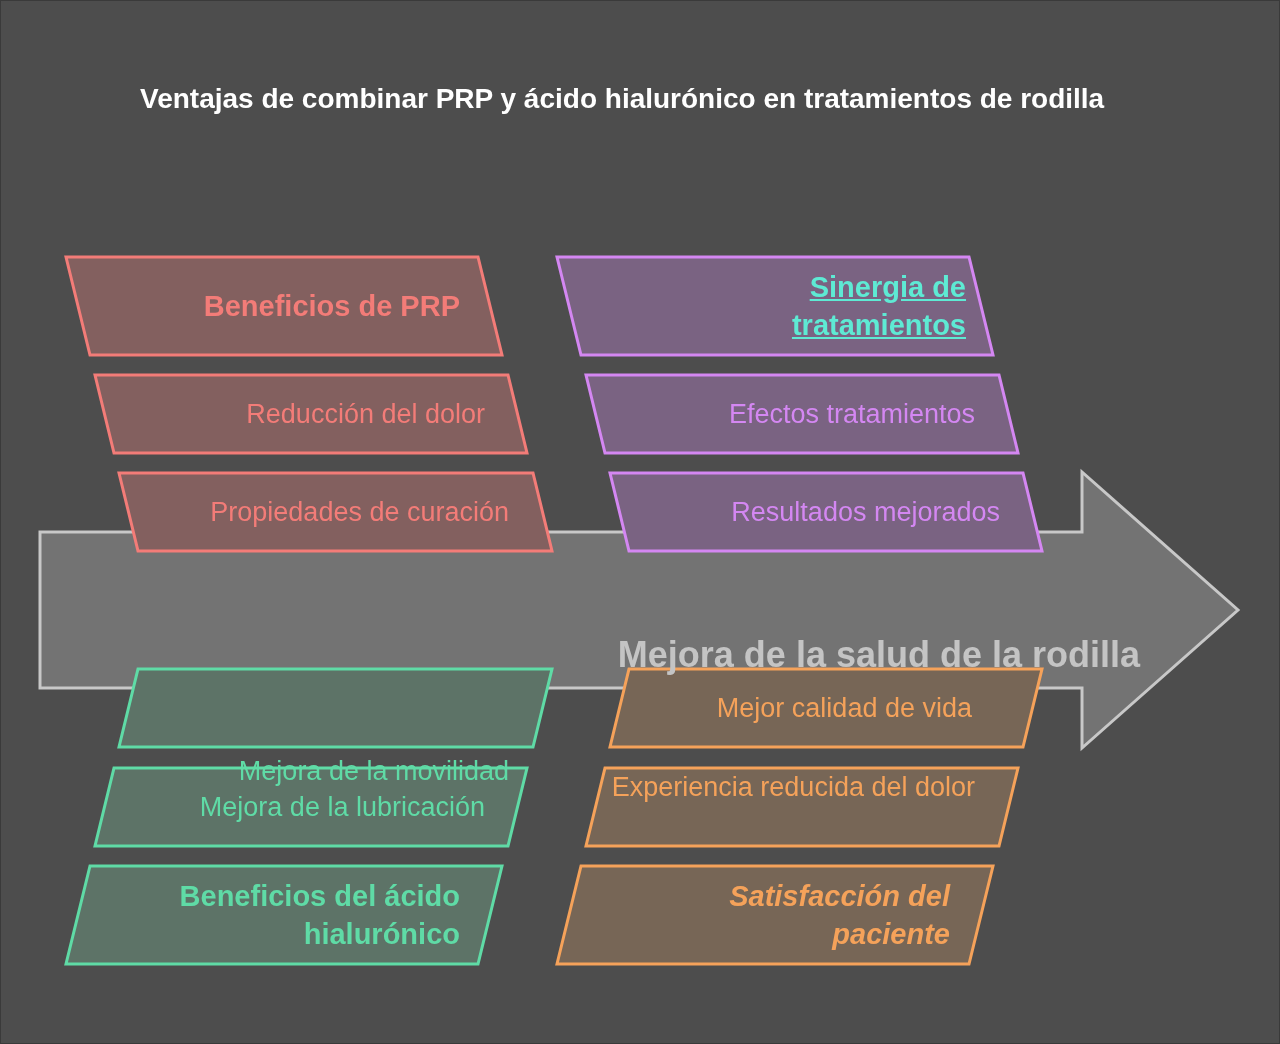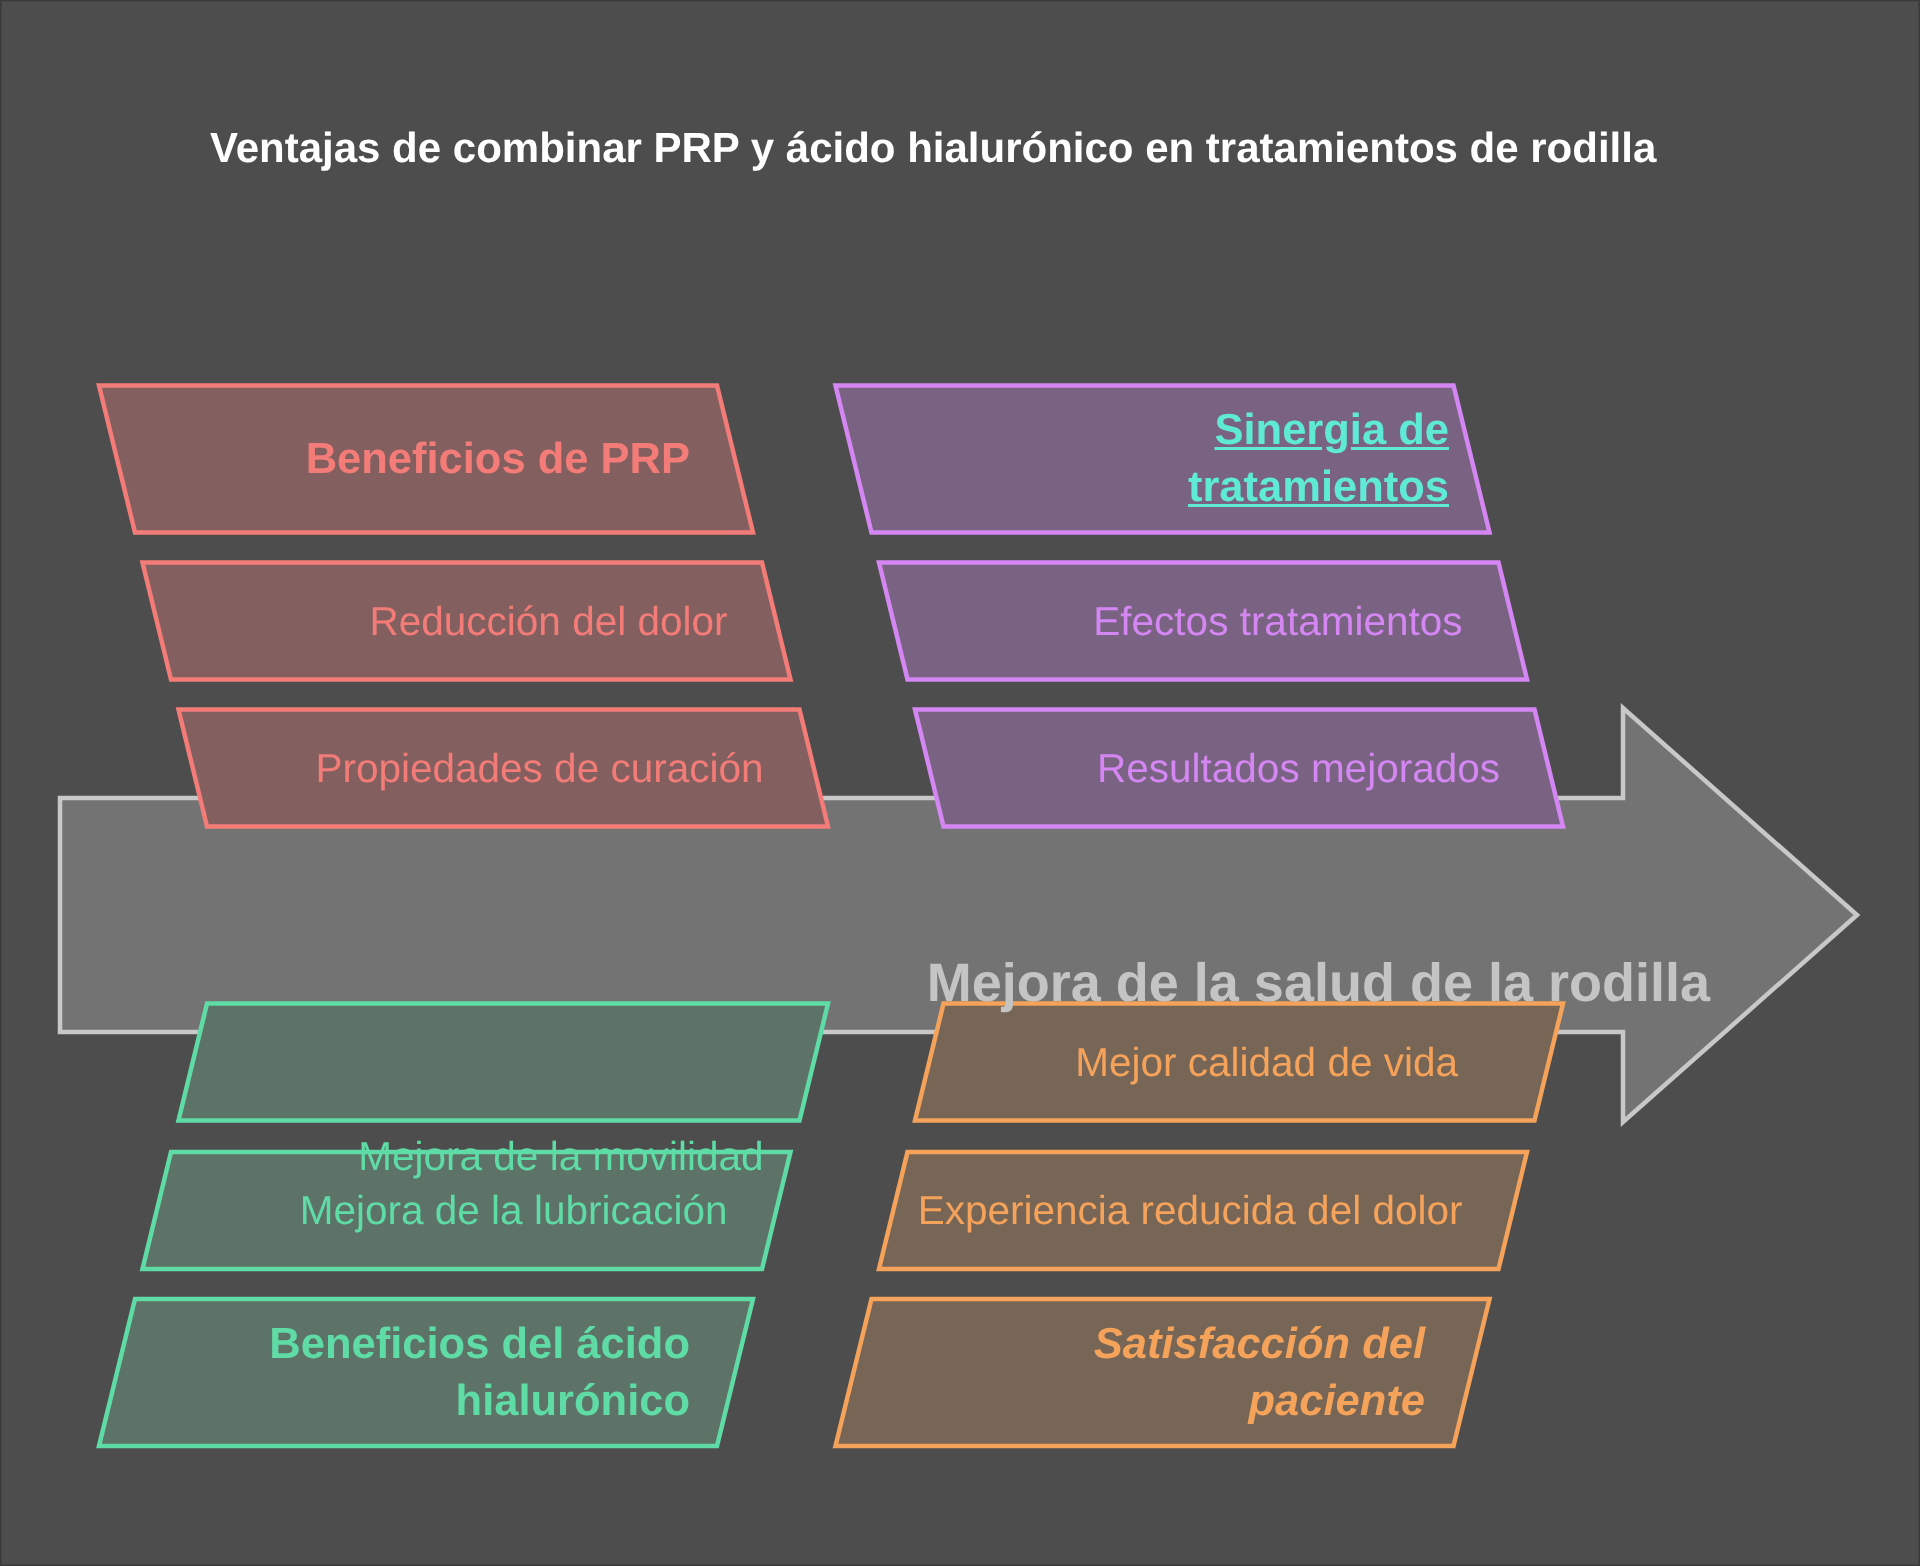--- a/index.html
+++ b/index.html
@@ -81,18 +81,18 @@
 <div class="label item" style="left: 110px; top: 768px; width: 375px; height: 78px; color: rgb(95, 219, 166);">
   <span>Mejora de la lubricación</span>
 </div>
 <div class="label head" style="left: 90px; top: 866px; width: 370px; height: 98px; color: rgb(95, 219, 166);">
   <span style="display:block; width:320px; text-align:right;">Beneficios del ácido hialurónico</span>
 </div>
 
 <div class="label item" style="left: 597px; top: 669px; width: 375px; height: 78px; color: rgb(245, 162, 90);">
   <span>Mejor calidad de vida</span>
 </div>
-<div class="label item" style="left: 600px; top: 768px; width: 375px; height: 78px; color: rgb(245, 162, 90);">
+<div class="label item" style="left: 600px; top: 748px; width: 375px; height: 78px; color: rgb(245, 162, 90);">
   <span>Experiencia reducida del dolor</span>
 </div>
 <div class="label head" style="left: 600px; top: 866px; width: 350px; height: 98px; color: rgb(245, 162, 90);">
   <span style="display:block; width:260px; text-align:right;font-style:italic;">Satisfacción del paciente</span>
 </div>
 
 </body></html>

